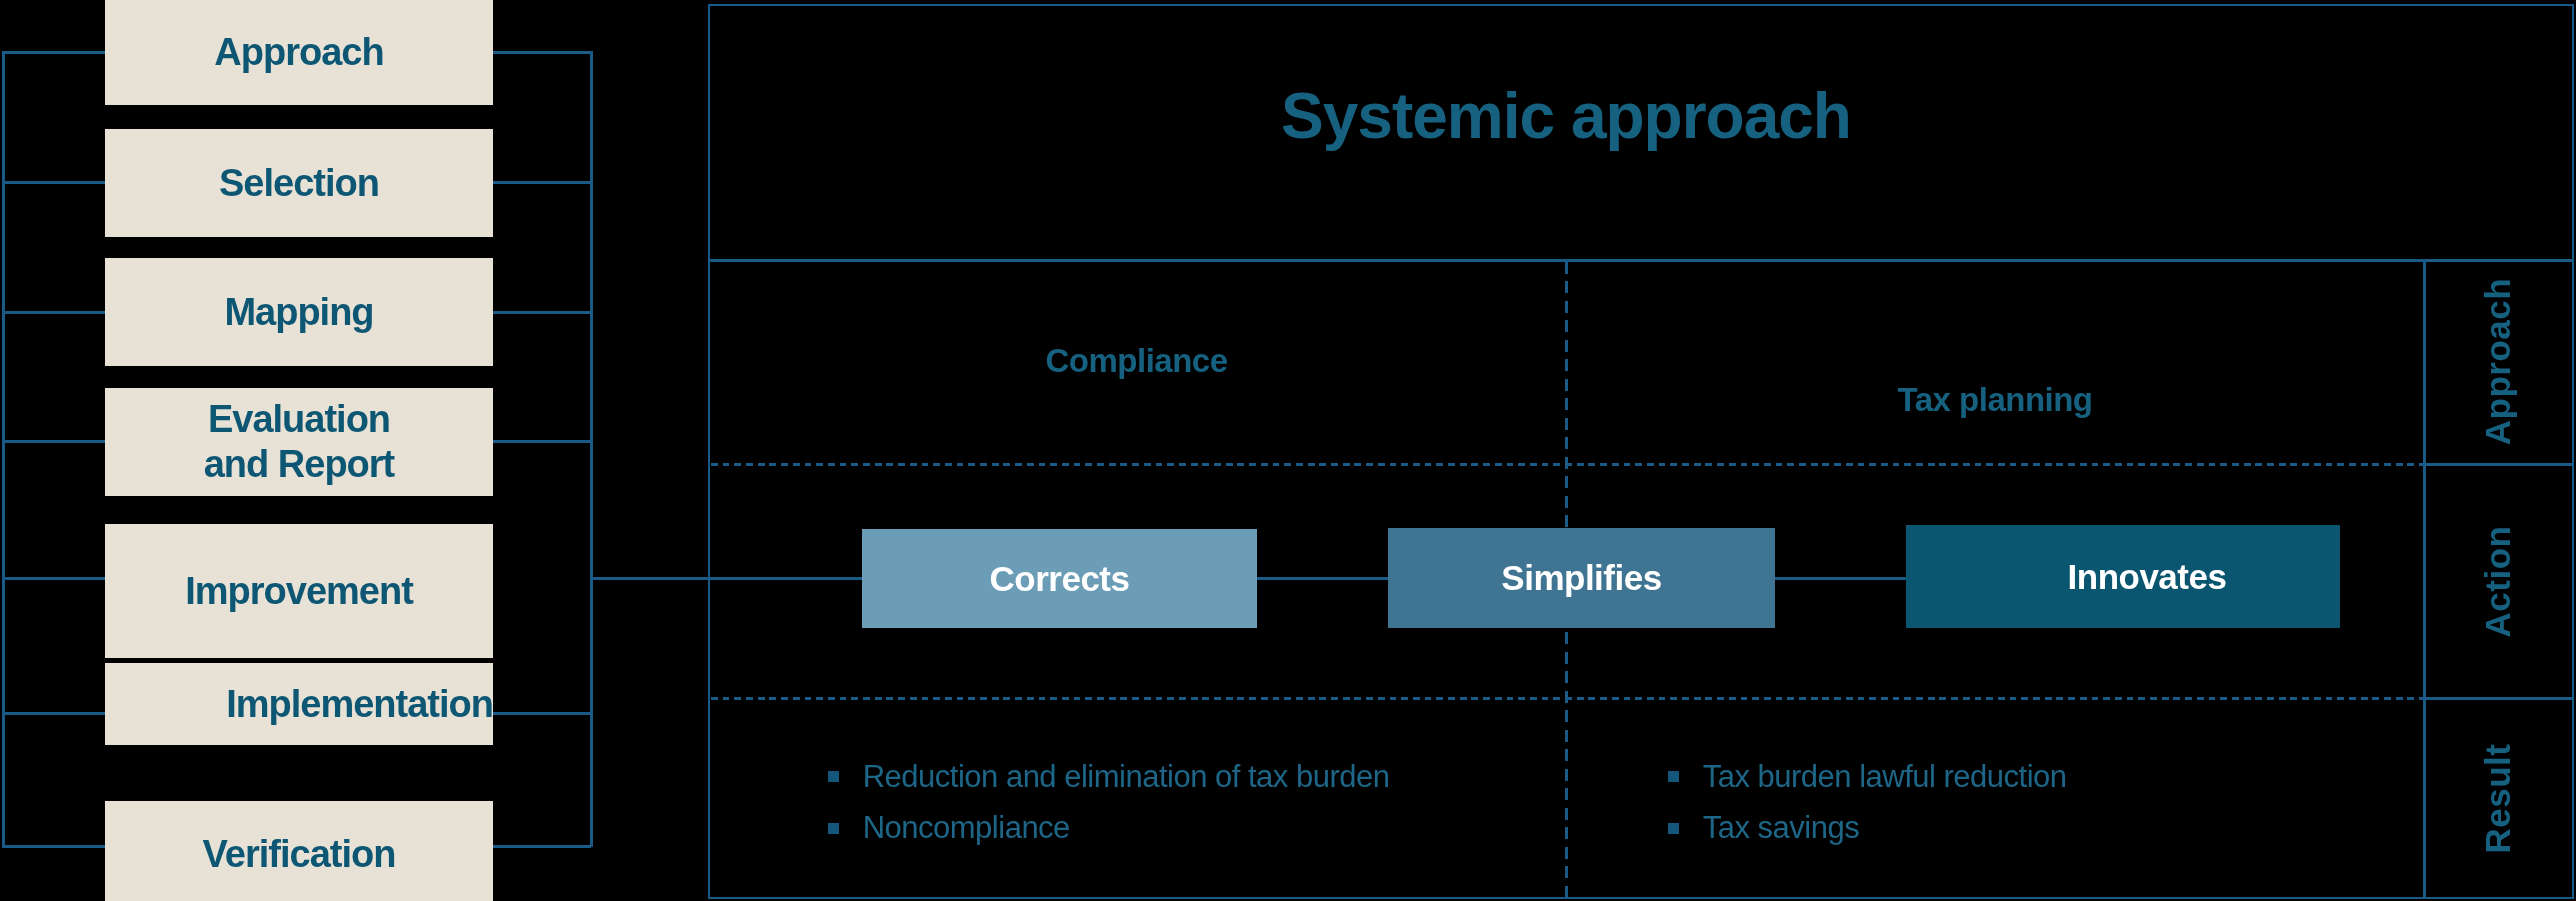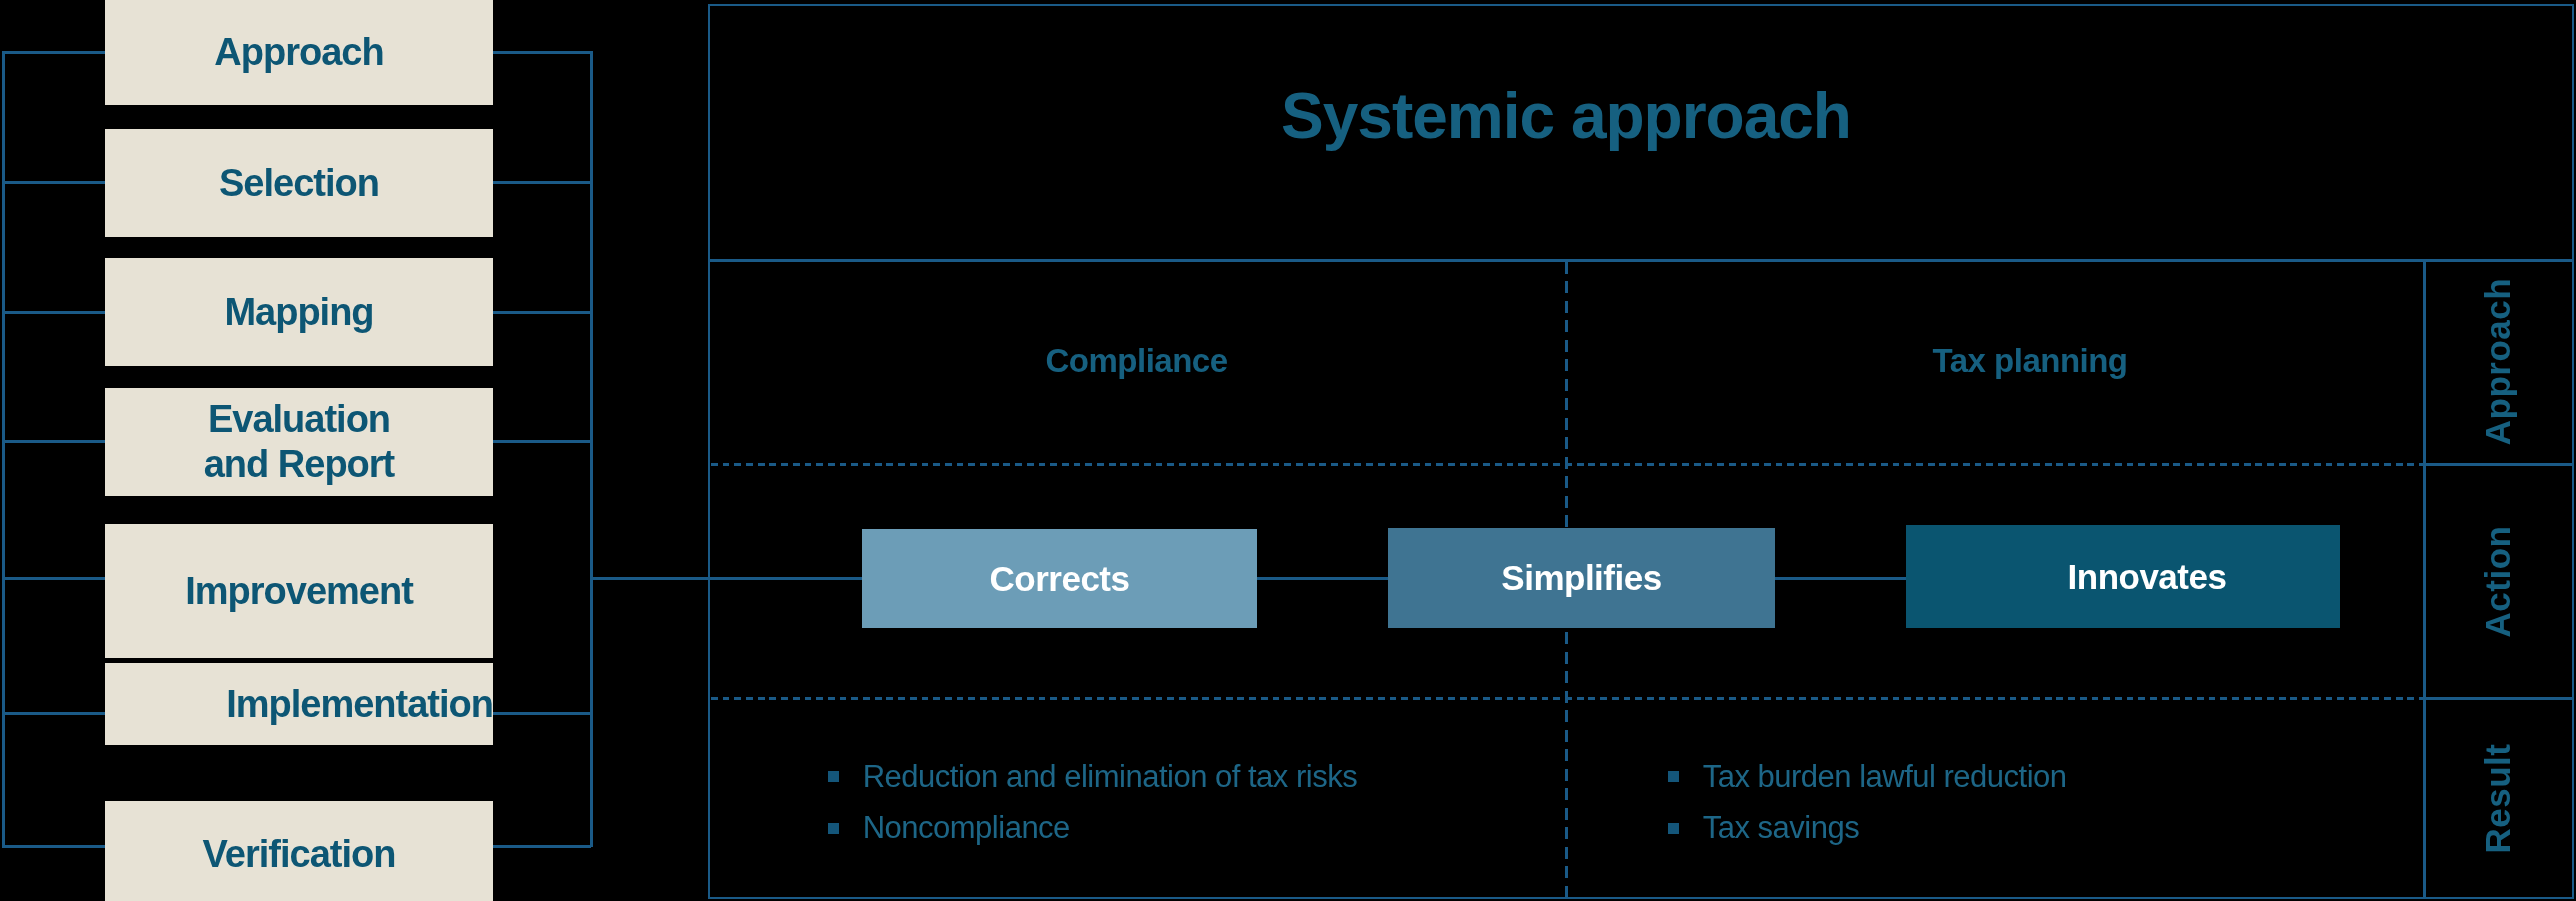--- a/index.html
+++ b/index.html
@@ -71,40 +71,40 @@
   <div class="hline" style="left:708px;top:259px;width:1866px;"></div>
   <div class="vline" style="left:2423px;top:259px;height:640px;"></div>
   <div class="hdotted" style="left:711px;top:463px;width:1712px;"></div>
   <div class="hdotted" style="left:711px;top:697px;width:1712px;"></div>
   <div class="hline" style="left:2423px;top:463px;width:151px;"></div>
   <div class="hline" style="left:2423px;top:697px;width:151px;"></div>
   <div class="vdashed" style="left:1565px;top:262px;height:637px;"></div>
 
   <div class="panel-title">Systemic approach</div>
   <div class="col-header" style="left:708px;width:857px;">Compliance</div>
-  <div class="col-header" style="left:1601px;width:858px;">Tax planning</div>
+  <div class="col-header" style="left:1566px;width:858px;margin-top:39px;">Tax planning</div>
 
   <div class="hline" style="left:590px;top:577px;width:272px;"></div>
   <div class="hline" style="left:1257px;top:577px;width:132px;"></div>
   <div class="hline" style="left:1775px;top:577px;width:131px;"></div>
 
   <div class="node-btn" style="left: 862px; top: 529px; width: 395px; height: 99px; background: rgb(108, 157, 183);">
       <span>Corrects</span>
     </div>
   <div class="node-btn" style="left: 1388px; top: 528px; width: 387px; height: 100px; background: rgb(63, 116, 146);">
       <span>Simplifies</span>
     </div>
   <div class="node-btn" style="left: 1906px; top: 525px; width: 386px; height: 103px; background: rgb(10, 85, 112); padding-left: 48px;">
       <span>Innovates</span>
     </div>
 
   <div class="bullets" style="left:828px;top:757px;">
     <div class="bullet-row">
       <span class="bullet-sq"></span>
-      <span class="bullet-text">Reduction and elimination of tax risks</span>
+      <span class="bullet-text">Reduction and elimination of tax burden</span>
     </div>
     <div class="bullet-row">
       <span class="bullet-sq"></span>
       <span class="bullet-text">Noncompliance</span>
     </div>
   </div>
   <div class="bullets" style="left:1668px;top:757px;">
     <div class="bullet-row">
       <span class="bullet-sq"></span>
       <span class="bullet-text">Tax burden lawful reduction</span>

